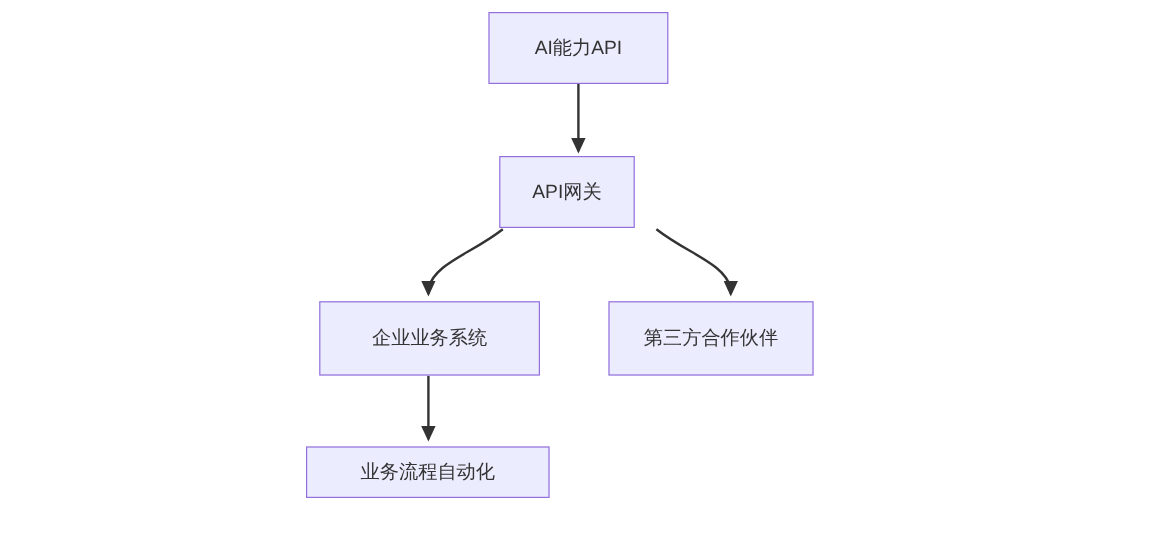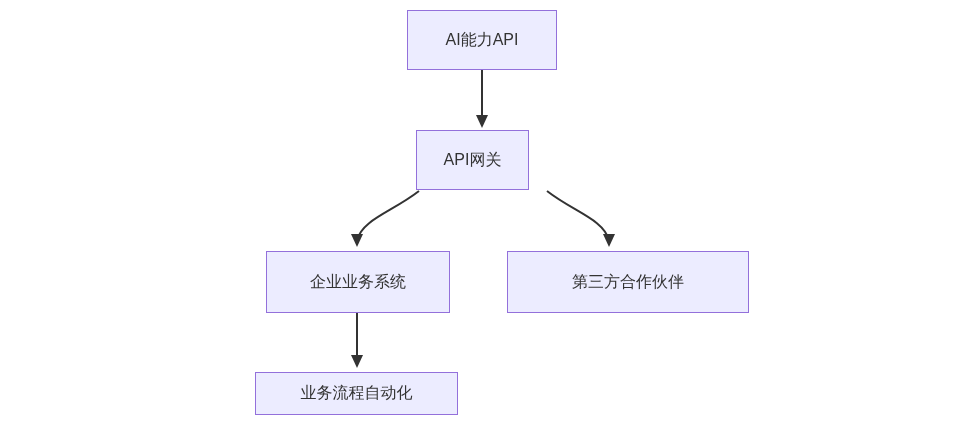--- a/index.html
+++ b/index.html
@@ -33,21 +33,21 @@
     font-size: 16px;
     display: flex;
     align-items: center;
     justify-content: center;
     text-align: center;
     z-index: 1;
   }
   .node-ai-api        { left: 407px; top: 10px;  width: 150px; height: 60px; }
   .node-api-gateway   { left: 416px; top: 130px; width: 113px; height: 60px; }
   .node-enterprise    { left: 266px; top: 251px; width: 184px; height: 62px; }
-  .node-third-party   { left: 507px; top: 251px; width: 242px; height: 62px; }
+  .node-third-party   { left: 507px; top: 251px; width: 171px; height: 62px; }
   .node-automation    { left: 255px; top: 372px; width: 203px; height: 43px; }
 </style>
 </head>
 <body>
 
 <div class="canvas">
 
   <svg class="edges-layer" width="960" height="447" viewBox="0 0 960 447" xmlns="http://www.w3.org/2000/svg">
     <defs>
       <marker id="arrowhead" markerUnits="userSpaceOnUse" markerWidth="14" markerHeight="12" refX="11" refY="6" orient="auto">

